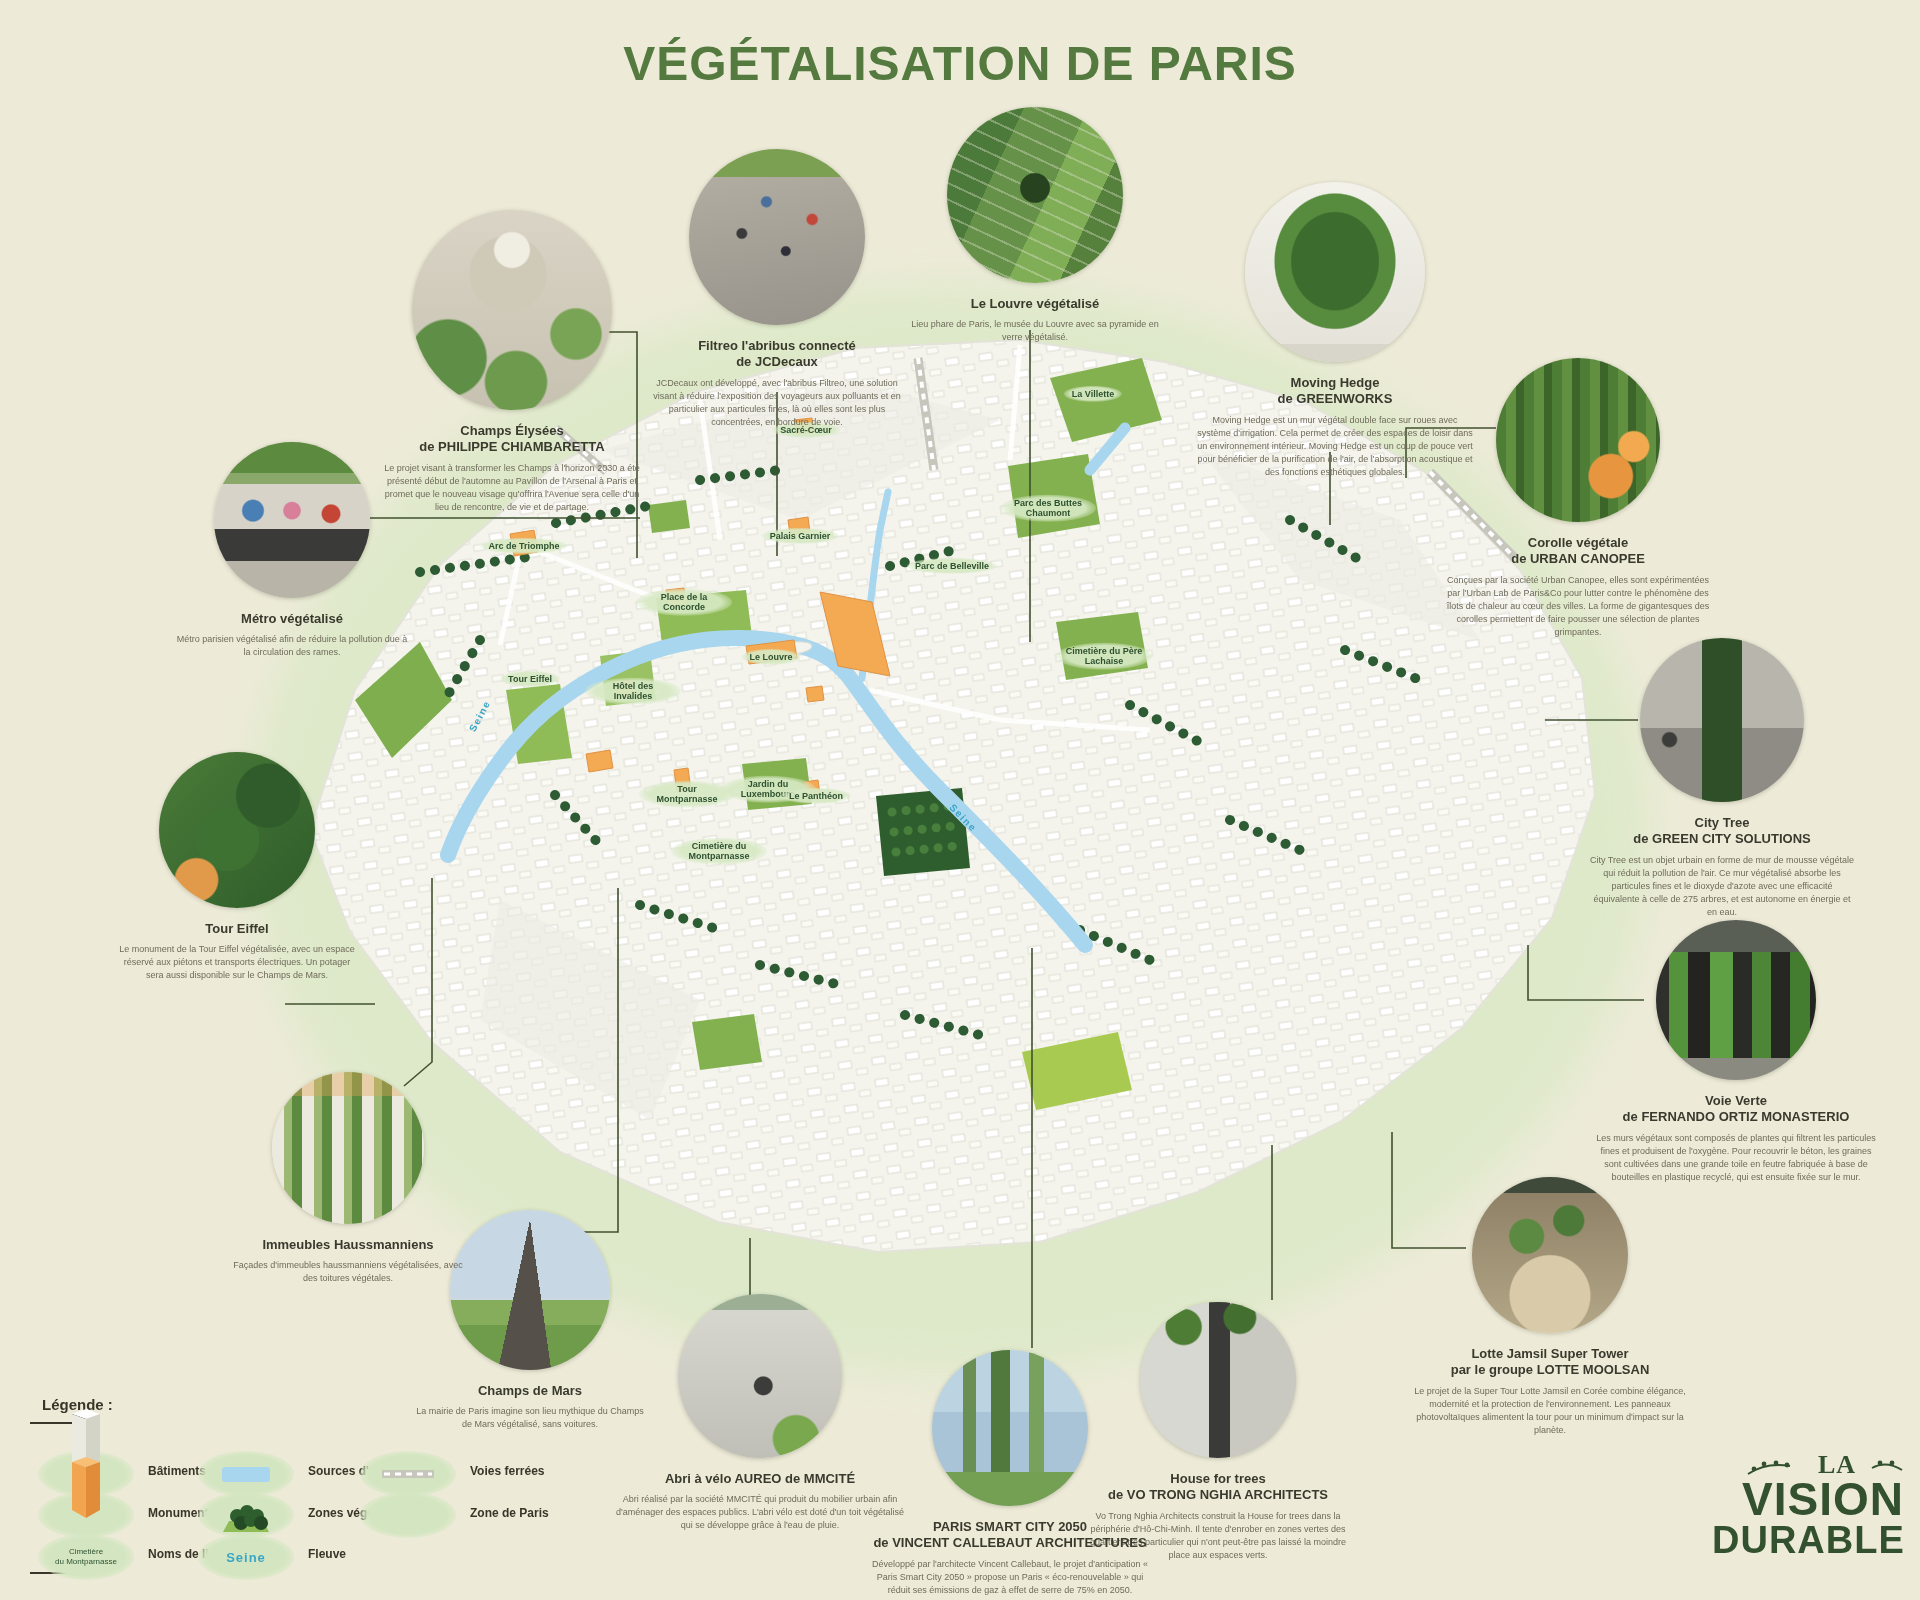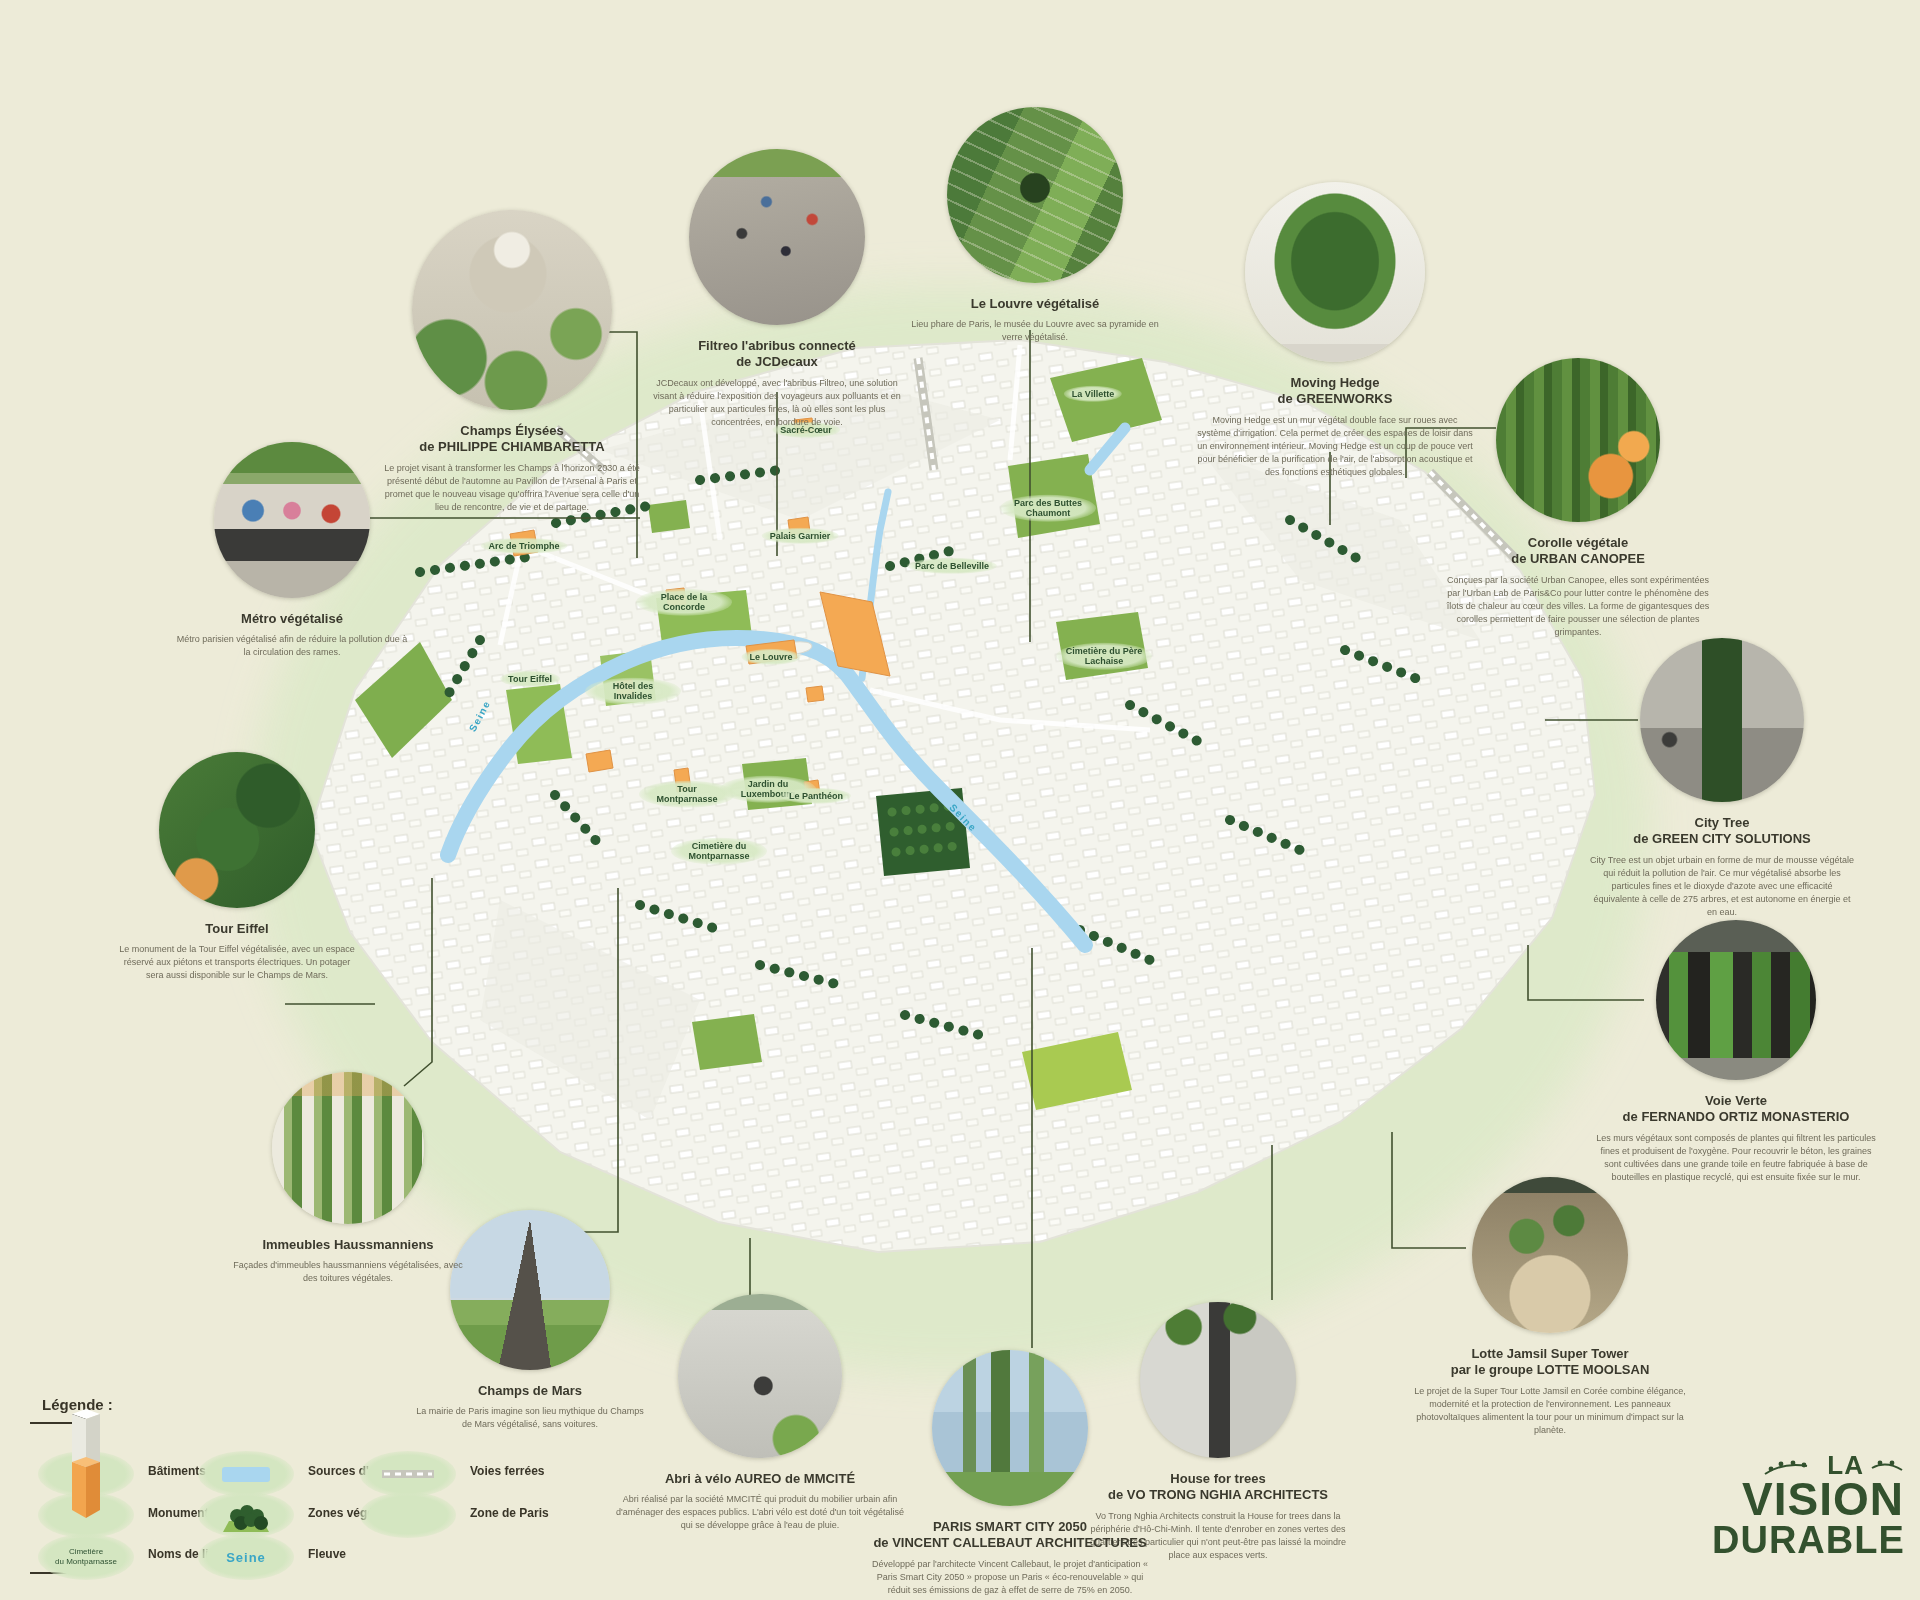--- a/index.html
+++ b/index.html
@@ -98,30 +98,31 @@
   .lg-rule{position:absolute;left:0;height:2px;background:#393528;width:60px;}
   .lg-ell{position:absolute;width:96px;height:46px;border-radius:50%;
      background:radial-gradient(ellipse,#d4e6c1 0 58%,rgba(212,230,193,0) 80%);
      display:flex;align-items:center;justify-content:center;text-align:center;}
   .lg-label{position:absolute;font-size:12px;font-weight:bold;color:#393528;white-space:nowrap;}
   .lg-sample{font-size:8px;font-weight:normal;color:#2f5233;line-height:1.2;}
   .lg-seine{font-size:13px;font-weight:bold;color:#3aa6c6;letter-spacing:1px;}
   .lg-3d{position:absolute;}
   
   .logo{position:absolute;left:1712px;top:1452px;width:192px;text-align:right;color:#33512e;z-index:5;line-height:.95;}
-  .logo-top{display:flex;align-items:center;justify-content:flex-end;gap:6px;}
+  .logo-top{display:flex;align-items:center;justify-content:flex-end;gap:14px;font-family:Liberation Serif, serif;}
   .logo-la{font-size:26px;font-weight:bold;letter-spacing:1px;}
   .logo-vision{font-size:46px;font-weight:bold;letter-spacing:1px;}
   .logo-durable{font-size:38px;font-weight:bold;letter-spacing:1px;}
 </style>
 </head>
 <body>
 
 <div class="poster">
 
+  <div class="title">VÉGÉTALISATION DE PARIS</div>
 
   <svg class="map" width="1920" height="1600" viewBox="0 0 1920 1600">
     <defs>
       <filter id="soft" x="-30%" y="-30%" width="160%" height="160%">
           <feGaussianBlur stdDeviation="20"></feGaussianBlur>
         </filter>
       <pattern id="blocks" width="34" height="22" patternUnits="userSpaceOnUse" patternTransform="rotate(-8)">
         <rect width="34" height="22" fill="#f4f4ed"></rect>
         <rect x="2" y="3" width="13" height="7" fill="#ffffff" stroke="#dcdcd2" stroke-width="1"></rect>
         <rect x="19" y="12" width="11" height="6" fill="#fbfbf6" stroke="#e0e0d6" stroke-width="1"></rect>

